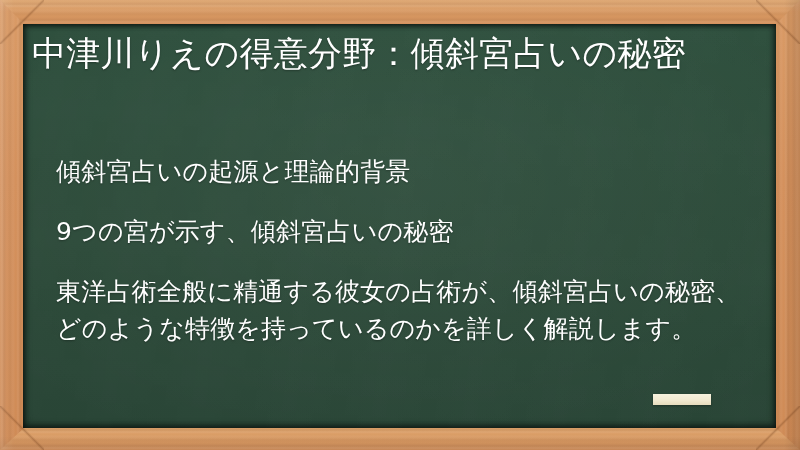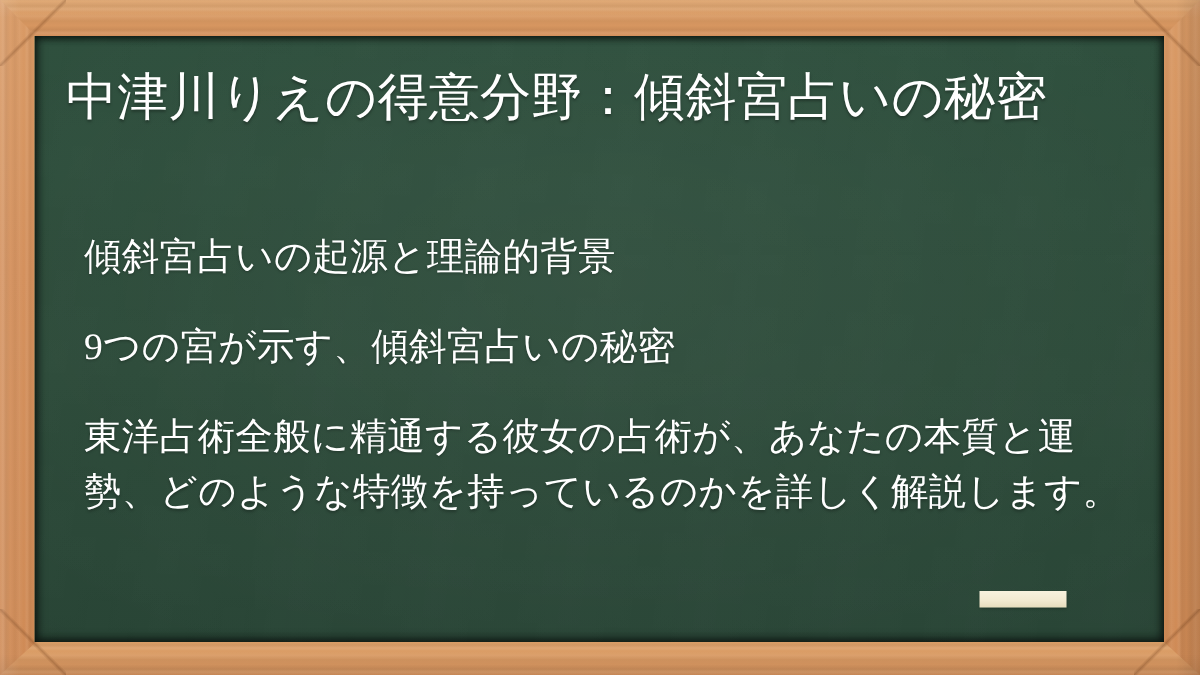--- a/index.html
+++ b/index.html
@@ -141,36 +141,35 @@
     z-index: 2;
     height: 100%;
   }
 
   
   .title {
     position: absolute;
     left: 9px;
     top: 5px;
     width: 724px;
-    margin: 12px;
+    margin: 0;
     color: #ffffff;
     font-size: 34px;
     font-weight: 400;
     line-height: 48px;
     letter-spacing: 0.2px;
     text-shadow: 0 1px 2px rgba(0,0,0,0.35);
     white-space: pre-wrap;
   }
 
   .body-block {
     position: absolute;
     left: 33px;
     top: 129px;
     width: 700px;
-    font-family: Liberation Serif, serif;
   }
 
   .body-line {
     color: #ffffff;
     font-size: 25px;
     font-weight: 400;
     line-height: 37px;
     letter-spacing: 0.2px;
     text-shadow: 0 1px 2px rgba(0,0,0,0.30);
   }
@@ -208,21 +207,21 @@
   <div class="board">
     <div class="board-dust"></div>
 
     <div class="board-content">
 
       <h1 class="title">中津川りえの得意分野：傾斜宮占いの秘密</h1>
 
       <div class="body-block">
         <p class="body-line l1">傾斜宮占いの起源と理論的背景</p>
         <p class="body-line l2">9つの宮が示す、傾斜宮占いの秘密</p>
-        <p class="body-line l3">東洋占術全般に精通する彼女の占術が、あなたの本質と運勢、どのような特徴を持っているのかを詳しく解説します。</p>
+        <p class="body-line l3">東洋占術全般に精通する彼女の占術が、傾斜宮占いの秘密、どのような特徴を持っているのかを詳しく解説します。</p>
       </div>
 
     </div>
   </div>
 
   <div class="eraser"></div>
 
 </div>
 
 </body></html>

